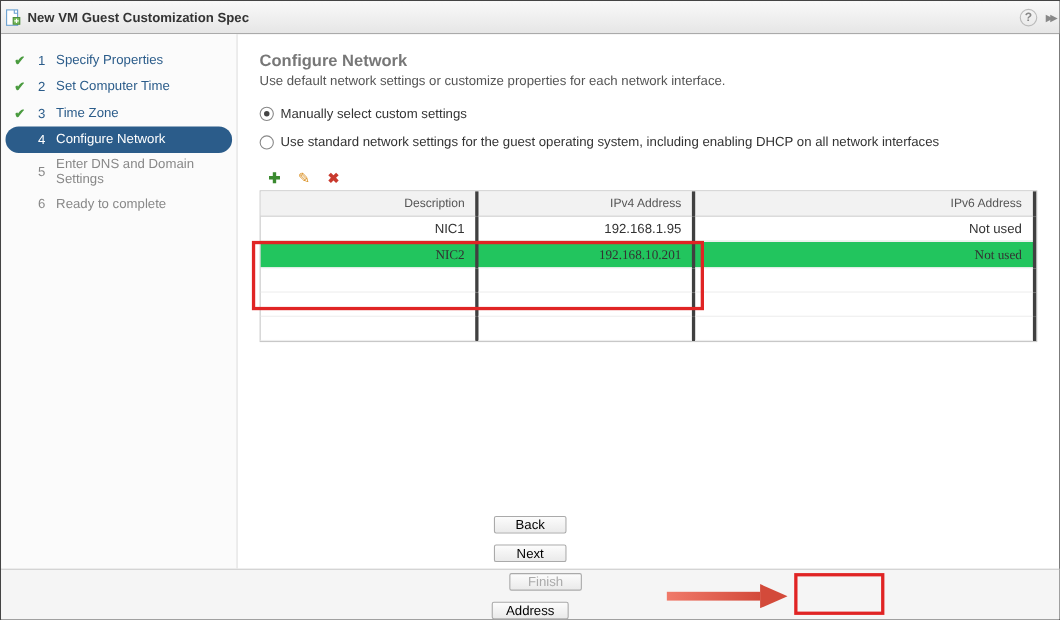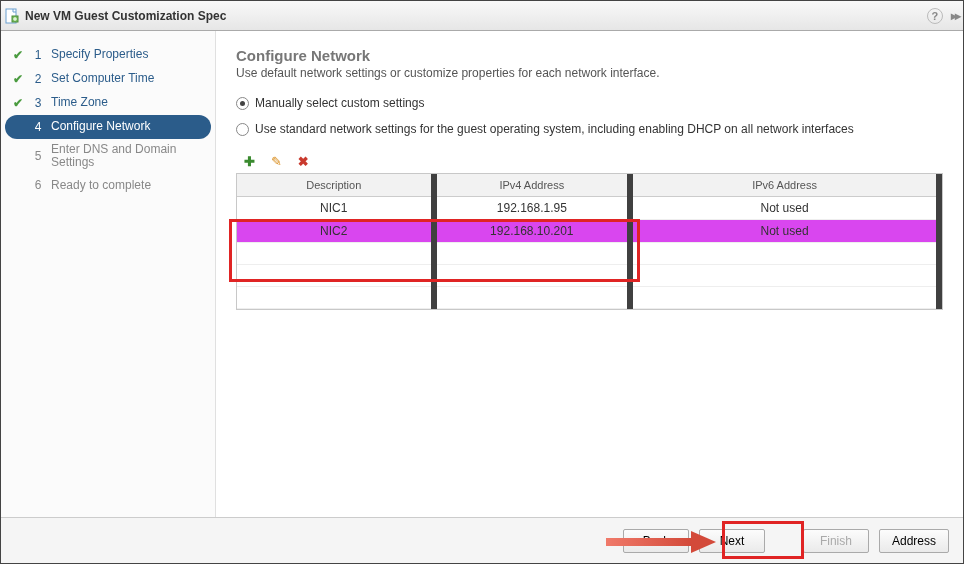--- a/index.html
+++ b/index.html
@@ -120,34 +120,34 @@
   .edit { color: #d88b1a; }
   .del { color: #c93a2e; font-weight: bold; }
 
   .grid {
     border: 1px solid #c8c8c8;
     width: 100%;
     background: #fff;
   }
   .grid table { width: 100%; border-collapse: collapse; }
   .grid th, .grid td {
-    text-align: center;
+    text-align: right;
     padding: 4px 10px;
     height: 22px;
     font-weight: normal;
-    border-right: 6px solid #404040;
+    border-right: 3px solid #404040;
   }
   .grid th {
     background: #f2f2f2;
     color: #555;
     border-bottom: 1px solid #ccc;
     font-size: 11px;
   }
   .grid tbody tr { border-bottom: 1px solid #eee; }
-  .grid tbody tr.selected { background: #d946ef; }
+  .grid tbody tr.selected { background: #22c55e; font-family: Liberation Serif, serif; }
   .grid tbody tr.blank td { height: 22px; }
 
   .redbox1 {
     position: absolute;
     border: 3px solid #e02424;
     pointer-events: none;
     left: 228px; top: 218px;
     width: 411px; height: 63px;
   }
   .redbox2 {
@@ -165,20 +165,21 @@
 
   .footer {
     height: 46px;
     border-top: 1px solid #ccc;
     background: #f5f5f5;
     display: flex;
     align-items: center;
     justify-content: flex-end;
     gap: 10px;
     padding: 0 14px;
+    flex-direction: column;
   }
   .btn {
     min-width: 66px;
     height: 24px;
     border: 1px solid #aaa;
     background: linear-gradient(#fcfcfc,#eaeaea);
     border-radius: 2px;
     font-size: 12px;
     cursor: pointer;
     padding: 0 12px;

